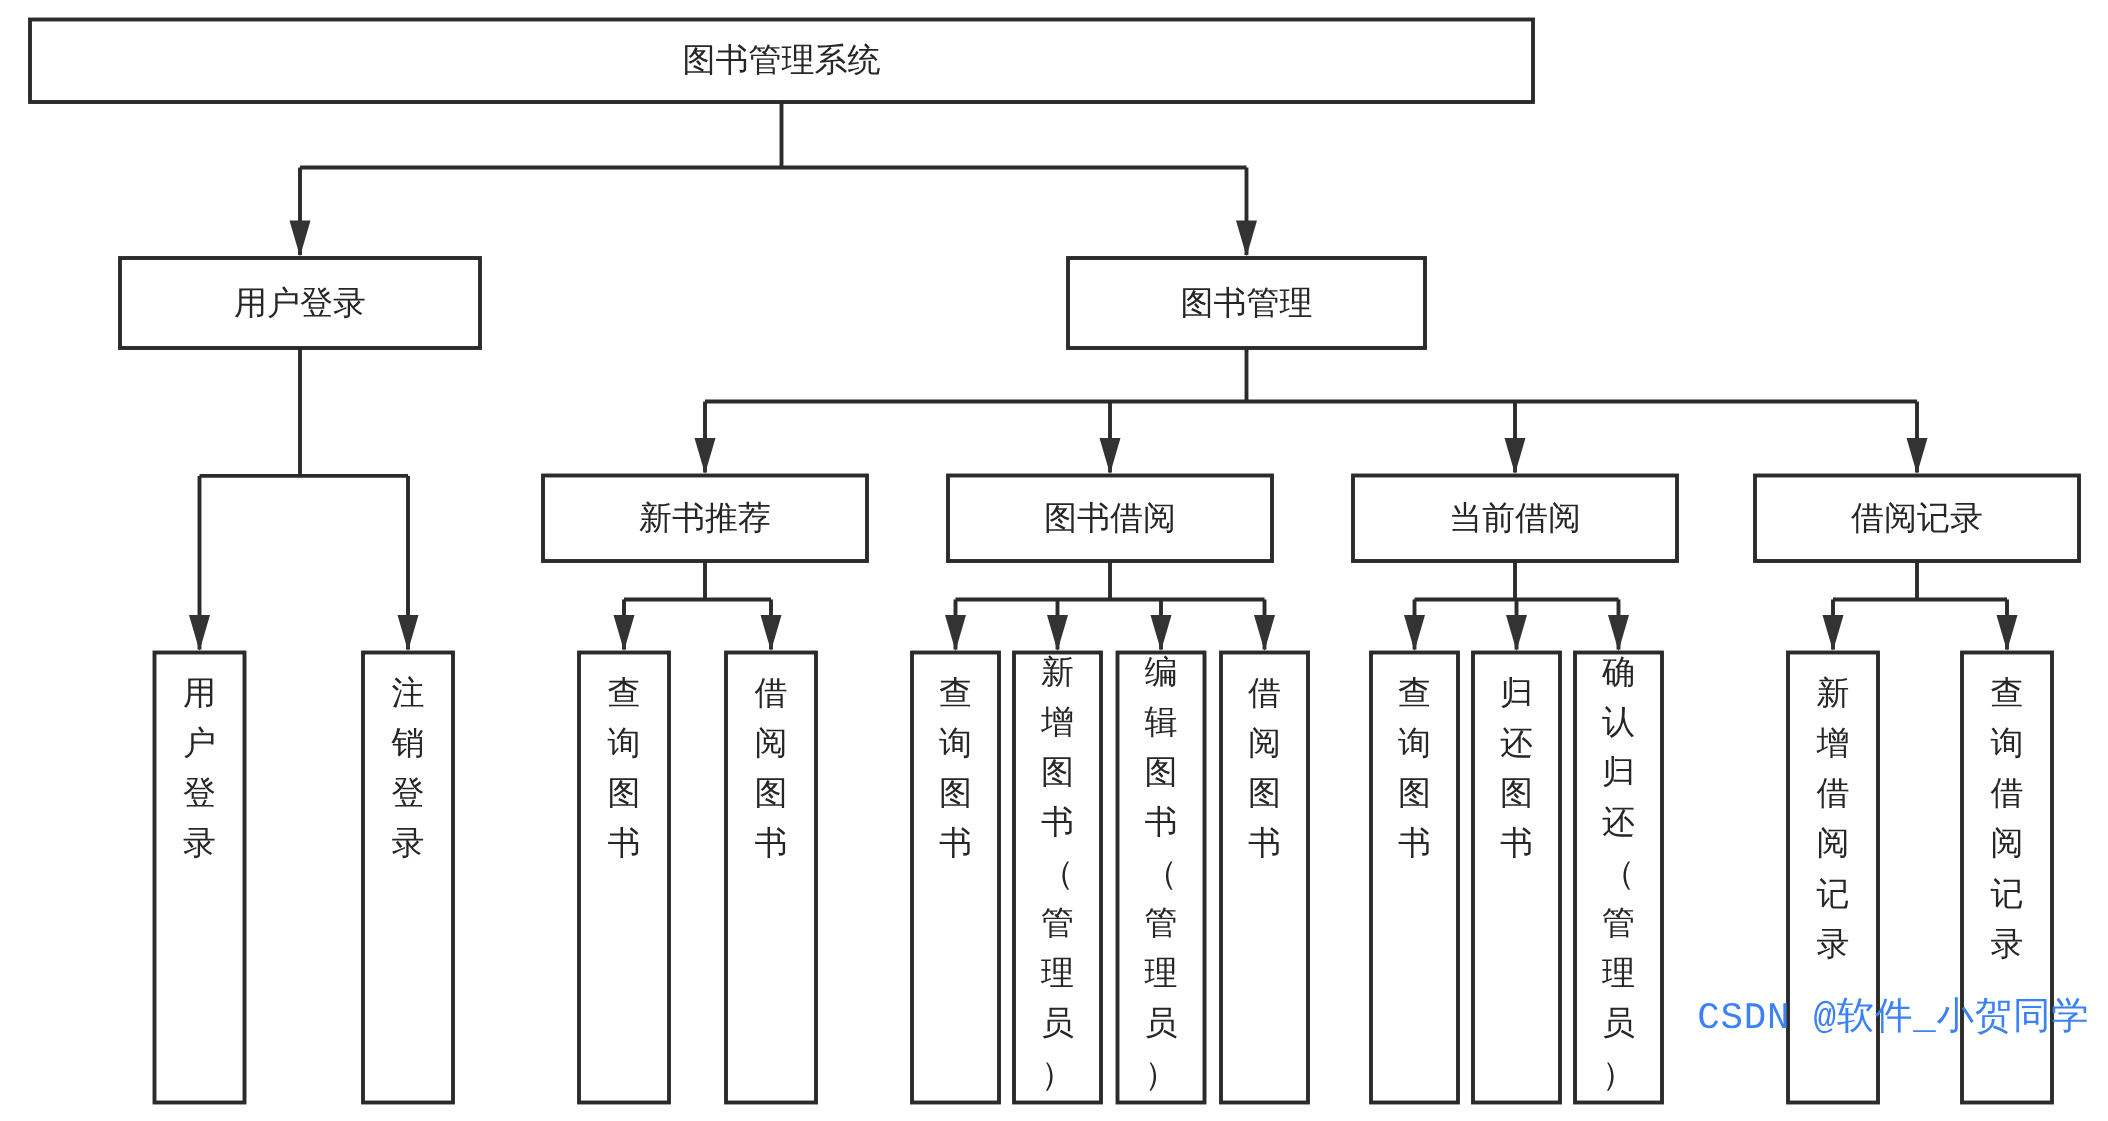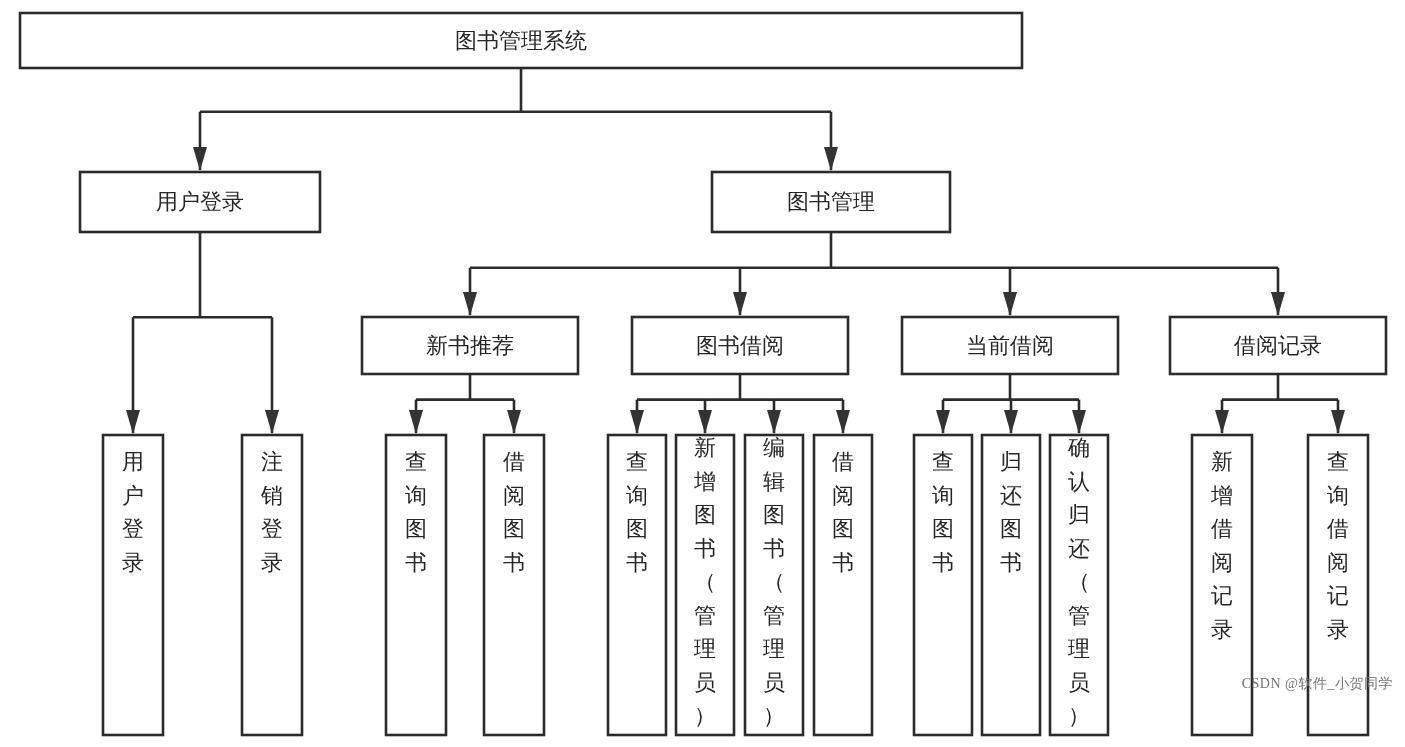--- a/index.html
+++ b/index.html
@@ -51,23 +51,23 @@
     fill: none;
   }
   .arrow-head {
     fill: #333333;
     stroke: none;
   }
   .watermark {
     position: absolute;
     right: 12px;
     bottom: 6px;
-    font-family: Liberation Serif, serif;
-    font-size: 14px;
-    color: #737373;
+    font-family: Liberation Mono, monospace;
+    font-size: 25px;
+    color: #3b82f6;
     white-space: nowrap;
     letter-spacing: 0.5px;
     user-select: none;
   }
 </style>
 </head>
 <body>
 
 <div id="diagram-root">
   <svg id="tree-svg" viewBox="0 0 1405 747" xmlns="http://www.w3.org/2000/svg">

